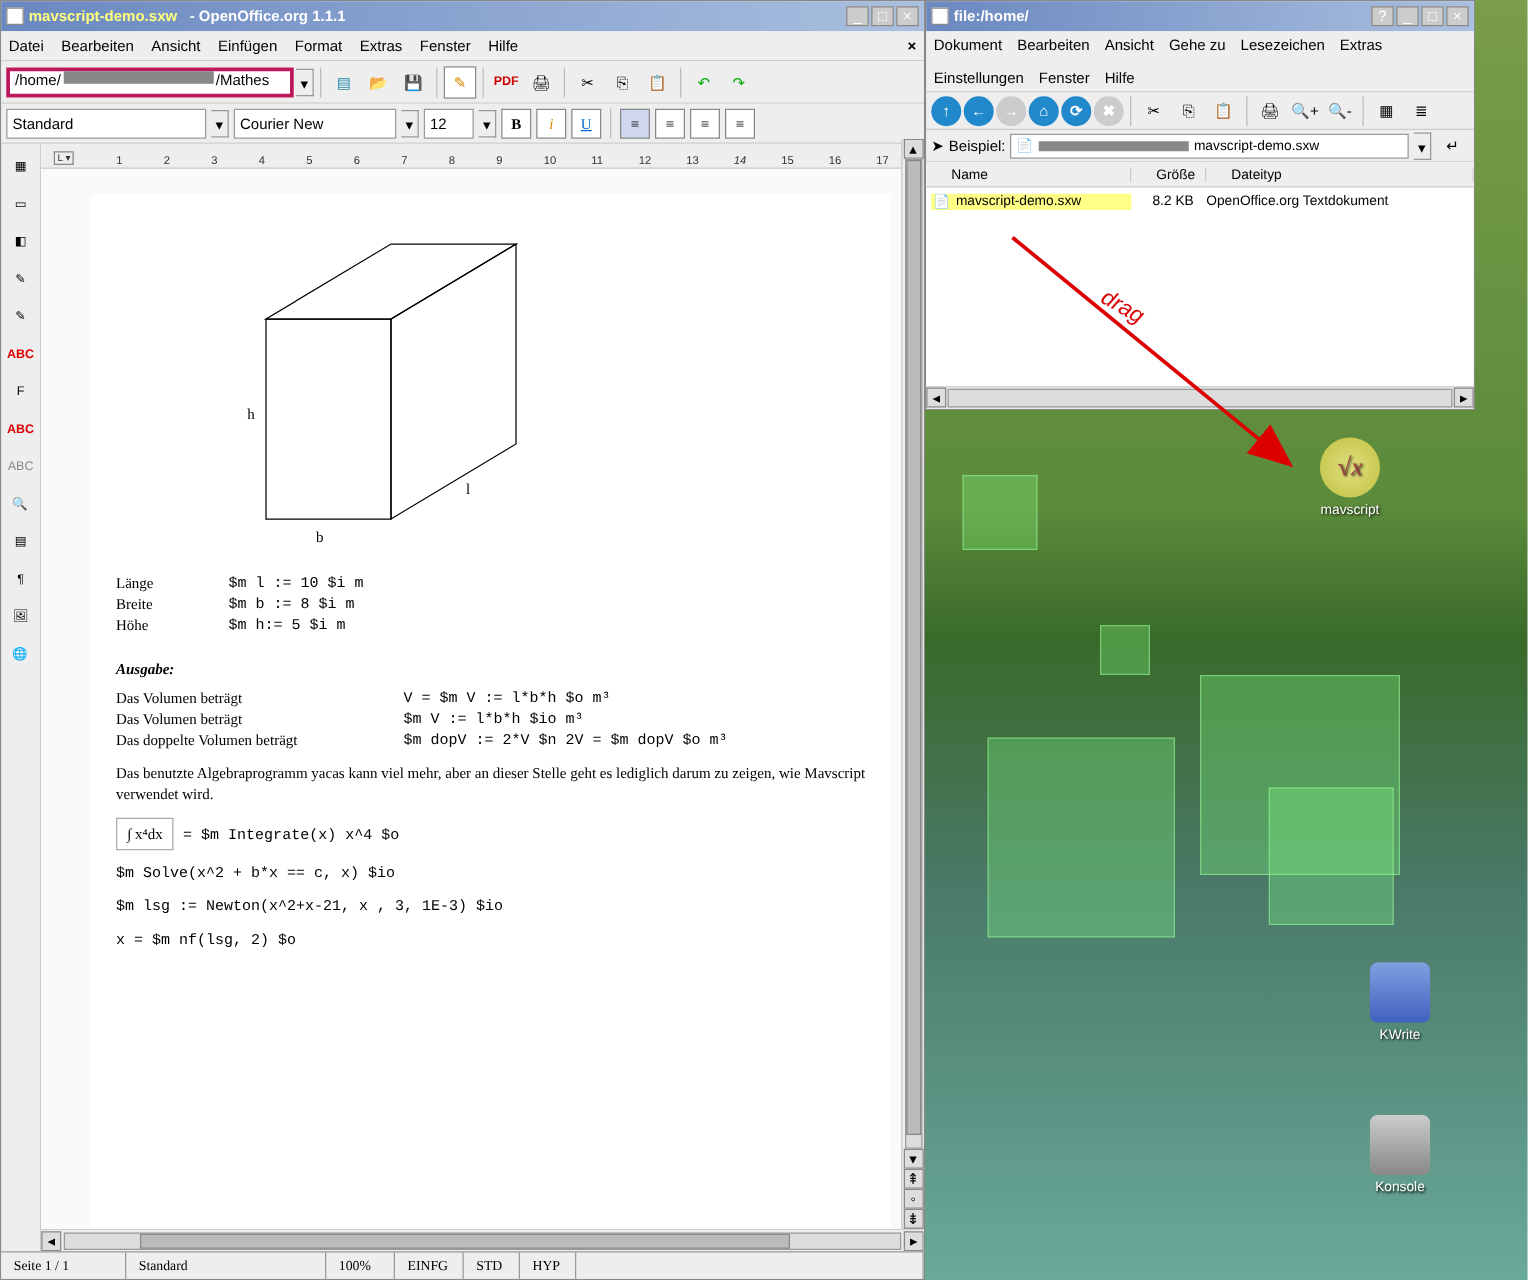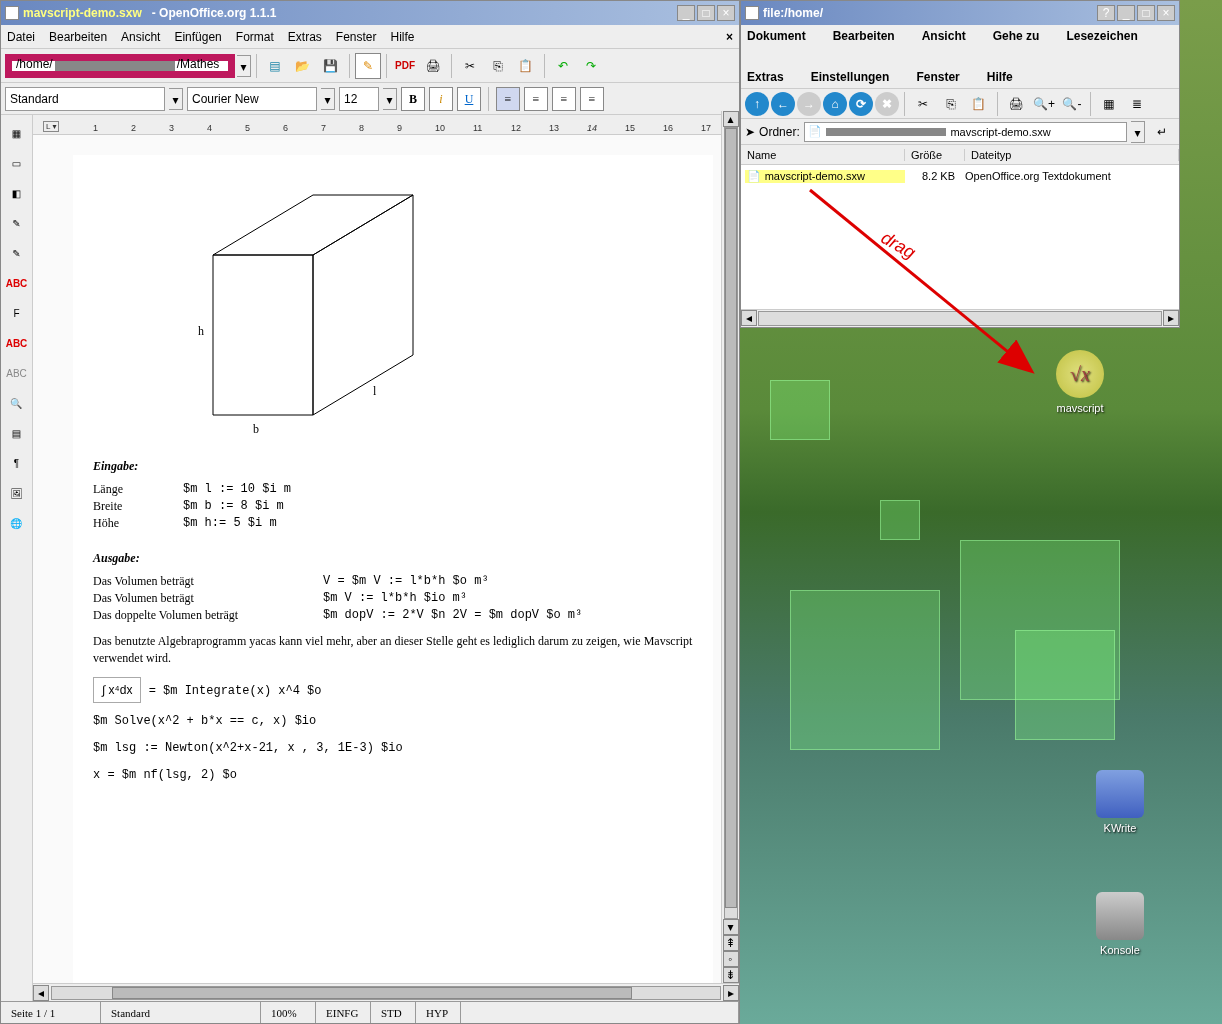--- a/index.html
+++ b/index.html
@@ -12,21 +12,21 @@
 .titlebar .name { color:#ffff80; font-weight:bold; margin-right:6px; }
 .titlebar .rest { flex:1; color:#fff; font-weight:bold; }
 .winbtns { display:flex; gap:2px; }
 .winbtn { width:18px; height:16px; background:#ccc; border:1px solid #888; text-align:center; line-height:14px; cursor:pointer; }
 
 .menubar { height:24px; background:#eee; display:flex; align-items:center; padding:0 6px; gap:14px; border-bottom:1px solid #ccc; }
 .menubar span { cursor:pointer; }
 .closedoc { margin-left:auto; font-weight:bold; cursor:pointer; }
 
 .toolbar1 { height:34px; background:#eee; display:flex; align-items:center; padding:0 4px; gap:2px; border-bottom:1px solid #ccc; }
-.pathbox { width:230px; height:24px; border:7px solid #be185d; background:#fff; display:flex; align-items:flex-end; padding:0 4px; }
+.pathbox { width:230px; height:24px; border:3px solid #be185d; background:#fff; display:flex; align-items:flex-start; padding:0 4px; }
 .dd { width:14px; height:22px; border:1px solid #999; border-left:0; background:#eee; text-align:center; line-height:22px; cursor:pointer; }
 .tbtn { width:26px; height:26px; border:1px solid transparent; display:flex; align-items:center; justify-content:center; cursor:pointer; }
 .tbtn.active { border:1px solid #888; background:#fff; }
 .sep { width:1px; height:24px; background:#bbb; margin:0 3px; }
 
 .toolbar2 { height:32px; background:#eee; display:flex; align-items:center; padding:0 4px; gap:4px; border-bottom:1px solid #ccc; }
 .combo { height:24px; border:1px solid #999; background:#fff; display:flex; align-items:center; padding:0 4px; }
 .combo.style { width:160px; }
 .combo.font { width:130px; }
 .combo.size { width:40px; }
@@ -43,45 +43,45 @@
 .ruler .tick { position:absolute; bottom:1px; }
 .page { flex:1; background:#fafafa; overflow:auto; padding:20px 20px 20px 40px; position:relative; }
 .pagecontent { background:#fff; width:640px; min-height:900px; padding:10px 20px; font-family:serif; color:#000; position:relative; }
 .pagecontent h1 { font-size:22px; font-weight:bold; margin-bottom:20px; }
 .cuboid { margin:20px 0 20px 100px; }
 .pagecontent .sect { font-style:italic; font-weight:bold; margin-top:20px; margin-bottom:8px; }
 .pagecontent .row { display:flex; margin:2px 0; }
 .pagecontent .lbl { width:90px; }
 .pagecontent .code { font-family:'Courier New',monospace; }
 .pagecontent p.body { margin:10px 0; font-size:12px; line-height:1.4; }
-.integral { border:1px solid #aaa; padding:4px 8px; display:inline-block; font-family:Liberation Sans, sans-serif; }
+.integral { border:1px solid #aaa; padding:4px 8px; display:inline-block; font-family:Liberation Serif, serif; }
 
 .hscroll { height:18px; background:#eee; border-top:1px solid #ccc; display:flex; align-items:center; }
 .hscroll .track { flex:1; height:14px; border:1px solid #999; background:#ddd; margin:0 2px; position:relative; }
 .hscroll .thumb { position:absolute; left:60px; width:520px; height:12px; background:#bbb; border:1px solid #888; }
 .sbtn { width:16px; height:16px; border:1px solid #888; background:#ddd; text-align:center; line-height:14px; cursor:pointer; }
 
 .vscroll { position:absolute; right:0; top:110px; bottom:40px; width:18px; background:#eee; border-left:1px solid #ccc; display:flex; flex-direction:column; align-items:center; }
 .vscroll .track { flex:1; width:14px; border:1px solid #999; background:#ddd; position:relative; }
 .vscroll .thumb { position:absolute; top:0; height:780px; width:12px; background:#bbb; border:1px solid #888; }
 
 .statusbar { height:22px; background:#eee; border-top:1px solid #999; display:flex; align-items:center; font-size:11px; }
 .statusbar .cell { border-right:1px solid #999; padding:0 10px; height:100%; display:flex; align-items:center;font-family:Liberation Serif, serif; }
 
 
 .filemgr { position:absolute; left:740px; top:0; width:440px; height:328px; background:#eee; border:1px solid #888; display:flex; flex-direction:column; }
 .filemgr .titlebar { background:linear-gradient(to right,#6a88c0,#aac0e0); }
-.filemgr .menubar { flex-wrap:wrap; height:auto; padding:4px 6px; gap:27px;font-weight:bold; }
+.filemgr .menubar { flex-wrap:wrap; height:auto; padding:4px 6px; gap:12px; }
 .fm-toolbar { height:30px; background:#eee; display:flex; align-items:center; gap:2px; padding:0 4px; border-bottom:1px solid #ccc; }
 .fm-toolbar .nav { width:24px; height:24px; border-radius:12px; display:flex; align-items:center; justify-content:center; color:#fff; font-weight:bold; cursor:pointer; }
 .fm-addr { height:26px; background:#eee; display:flex; align-items:center; gap:4px; padding:0 4px; border-bottom:1px solid #ccc; }
 .fm-addr .box { flex:1; height:20px; border:1px solid #999; background:#fff; display:flex; align-items:center; padding:0 4px; font-size:11px; }
 .fm-list { flex:1; background:#fff; overflow:auto; }
 .fm-head { display:flex; background:#eee; border-bottom:1px solid #ccc; height:20px; align-items:center; font-size:11px; }
-.fm-head .col { border-right:1px solid #ccc; padding:0 6px; }
+.fm-head .col { border-right:1px solid #ccc; padding:0 20px; }
 .fm-row { display:flex; height:22px; align-items:center; font-size:11px; padding:0 4px; }
 .fm-row.sel .fname { background:#ffff88; }
 .fm-row .fname { width:160px; padding:0 2px; display:flex; align-items:center; gap:4px; }
 .fm-row .fsize { width:60px; text-align:right; padding-right:10px; }
 .fm-row .ftype { flex:1; }
 .fm-scroll { height:18px; background:#eee; border-top:1px solid #ccc; display:flex; }
 .fm-status { height:22px; background:#eee; border-top:1px solid #999; display:flex; align-items:center; padding:0 6px; gap:6px; font-size:11px; }
 .fm-status .dot { width:10px; height:10px; border-radius:5px; background:#2a2; }
 
 
@@ -243,21 +243,20 @@
           <div class="cuboid">
             <svg width="260" height="250" viewBox="0 0 260 250">
               <polygon points="20,70 120,70 120,230 20,230" fill="none" stroke="#000"></polygon>
               <polygon points="20,70 120,10 220,10 120,70" fill="none" stroke="#000"></polygon>
               <polygon points="120,70 220,10 220,170 120,230" fill="none" stroke="#000"></polygon>
               <text x="5" y="150">h</text>
               <text x="60" y="248">b</text>
               <text x="180" y="210">l</text>
             </svg>
           </div>
-          <div class="sect">Eingabe:</div>
           <div class="row">
               <span class="lbl">Länge</span>
               <span class="code">$m l := 10 $i m</span>
             </div>
           <div class="row">
               <span class="lbl">Breite</span>
               <span class="code">$m b := 8 $i m</span>
             </div>
           <div class="row">
               <span class="lbl">Höhe</span>
@@ -352,21 +351,21 @@
     <div class="sep"></div>
     <div class="tbtn">🖨</div>
     <div class="tbtn">🔍+</div>
     <div class="tbtn">🔍-</div>
     <div class="sep"></div>
     <div class="tbtn">▦</div>
     <div class="tbtn">≣</div>
   </div>
   <div class="fm-addr">
     <span>➤</span>
-    <span>Ordner:</span>
+    <span>Beispiel:</span>
     <div class="box">
       <span>📄</span>
       <span style="display:inline-block;width:120px;height:8px;background:#888;margin:0 4px"></span>
       <span>mavscript-demo.sxw</span>
     </div>
     <div class="dd">▾</div>
     <div class="tbtn">↵</div>
   </div>
   <div class="fm-list">
     <div class="fm-head">

